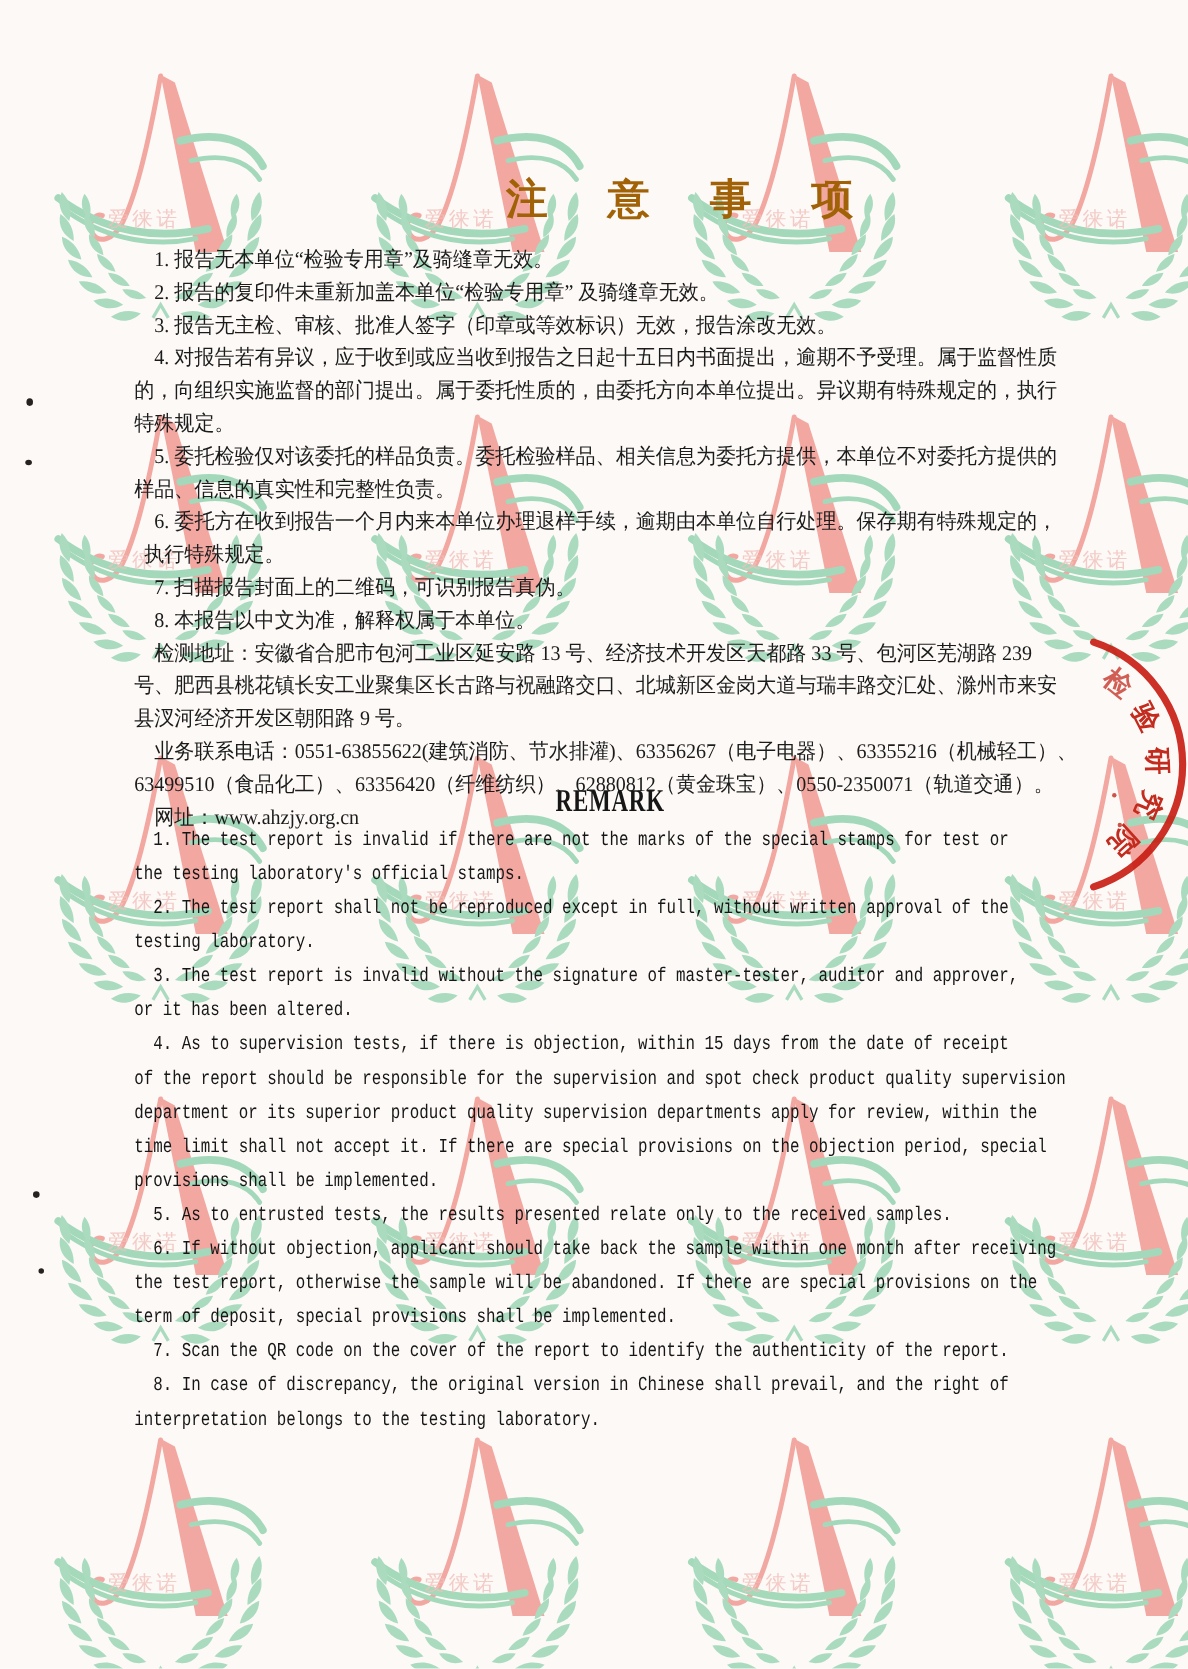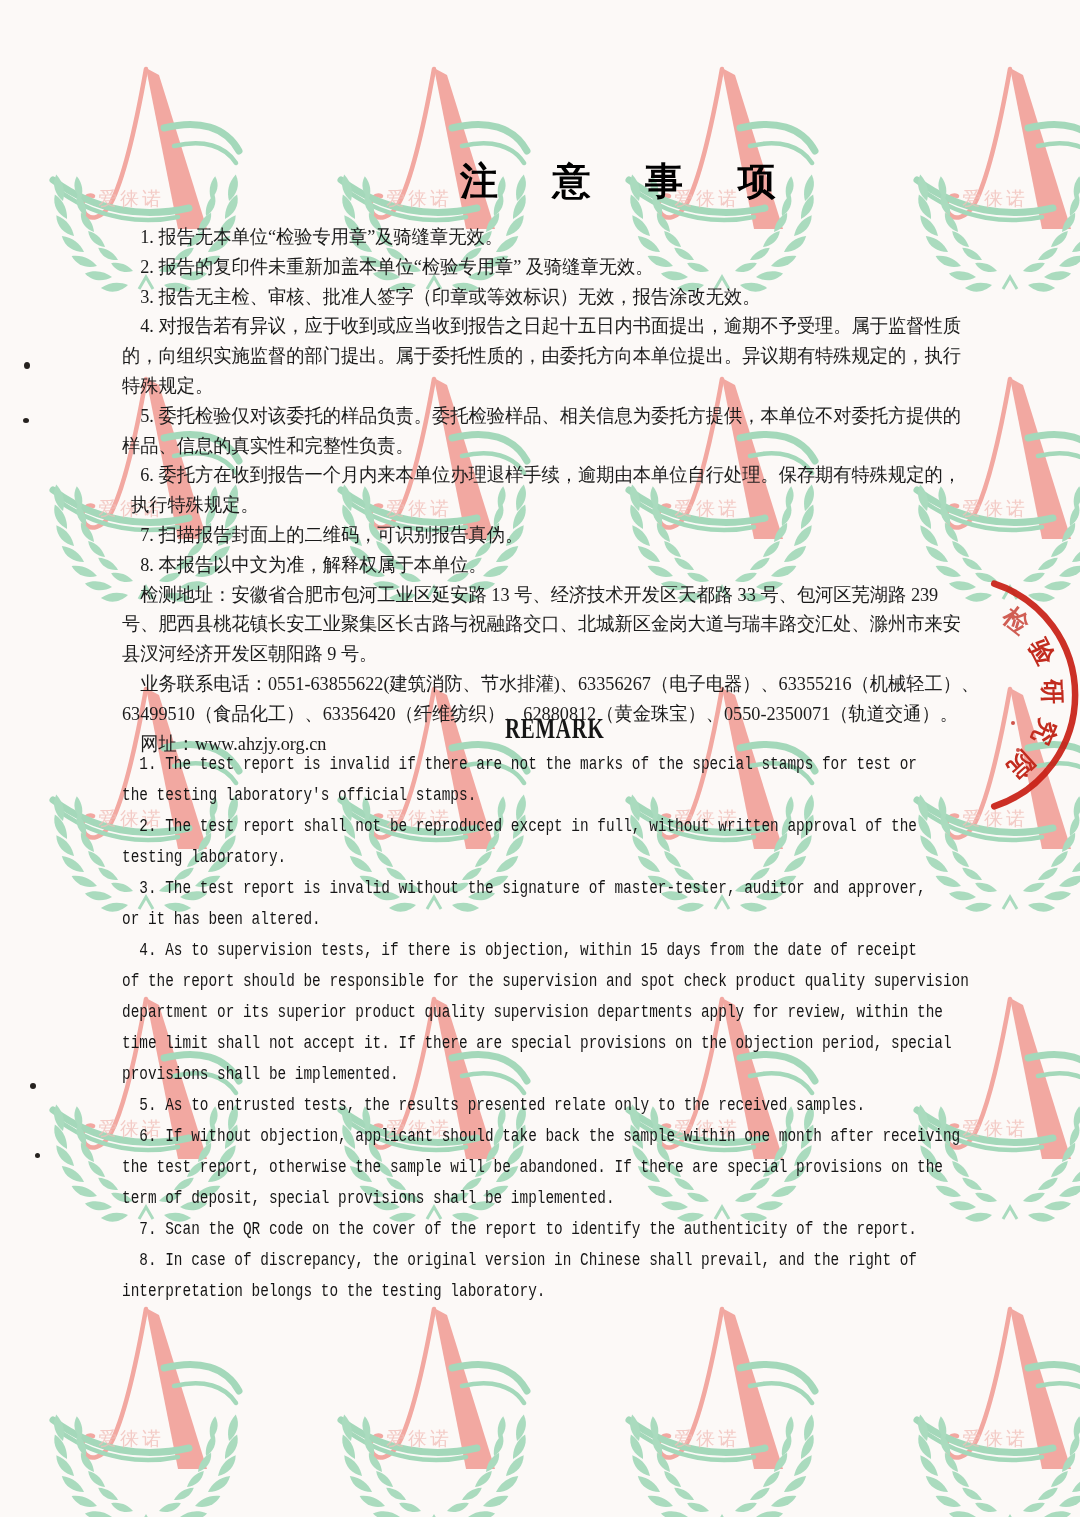--- a/index.html
+++ b/index.html
@@ -12,21 +12,21 @@
     font-family: "Liberation Serif", "DejaVu Serif", serif;
   }
   .wm-defs { position:absolute; width:0; height:0; }
   #wm-layer {
     position:absolute; left:0; top:0; width:1080px; height:1517px;
     z-index:1; opacity:.95;
   }
   .page-title {
     position:absolute; left:460px; top:156px; z-index:2;
     font-family:"Liberation Sans","DejaVu Sans",sans-serif;
-    font-weight:bold; font-size:38px; letter-spacing:22px; color:#000000;
+    font-weight:bold; font-size:38px; letter-spacing:22px; color:#a16207;
     white-space:pre;
   }
   .cn-block {
     position:absolute; left:122px; top:222px; z-index:2;
     font-size:19px; line-height:29.8px; color:#1b1b1b;
     transform:scaleX(.96); transform-origin:0 0;
     font-family:"Liberation Serif","DejaVu Serif",serif;
   }
   .remark-title {
     position:absolute; left:505px; top:712px; z-index:2;

